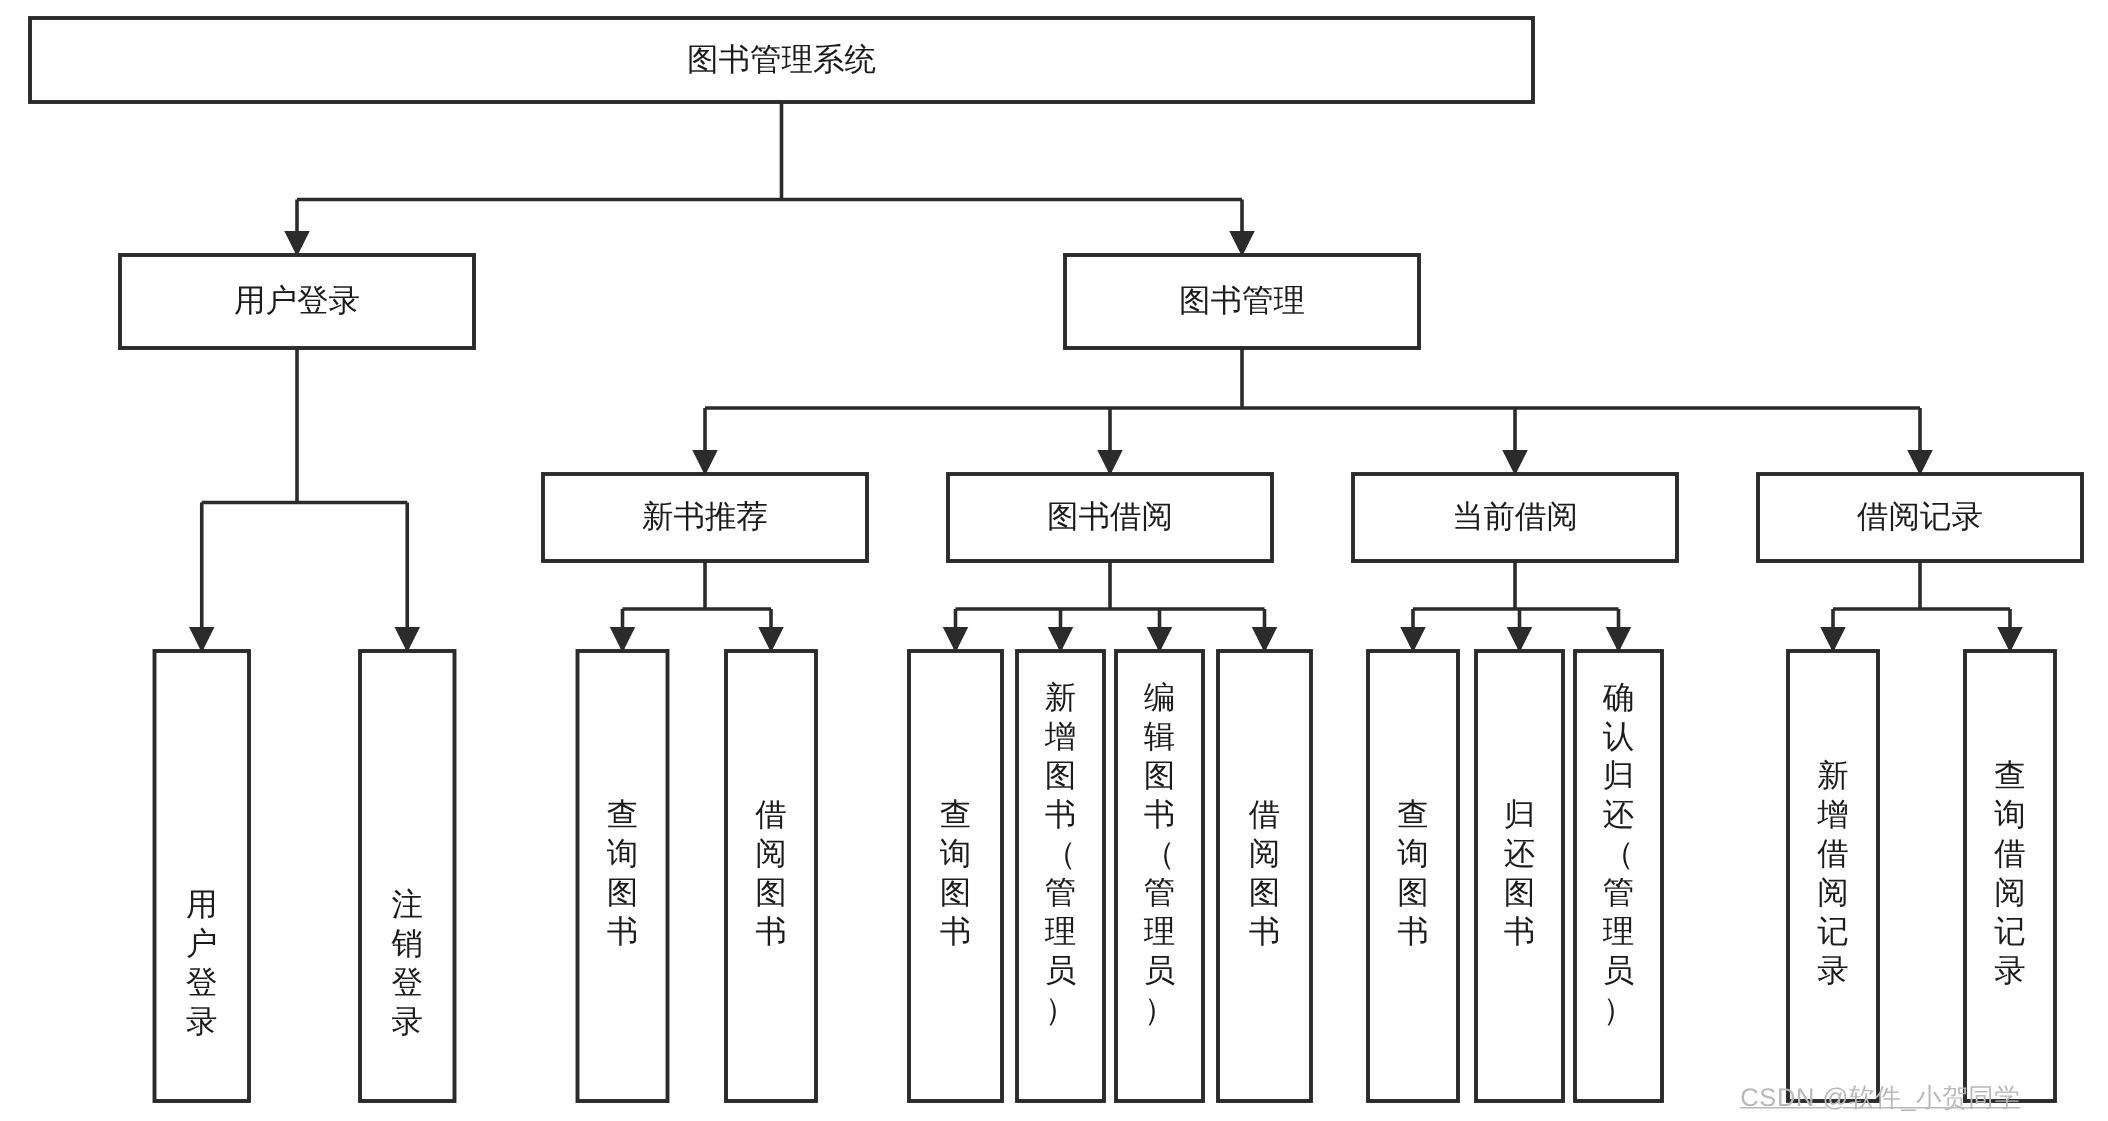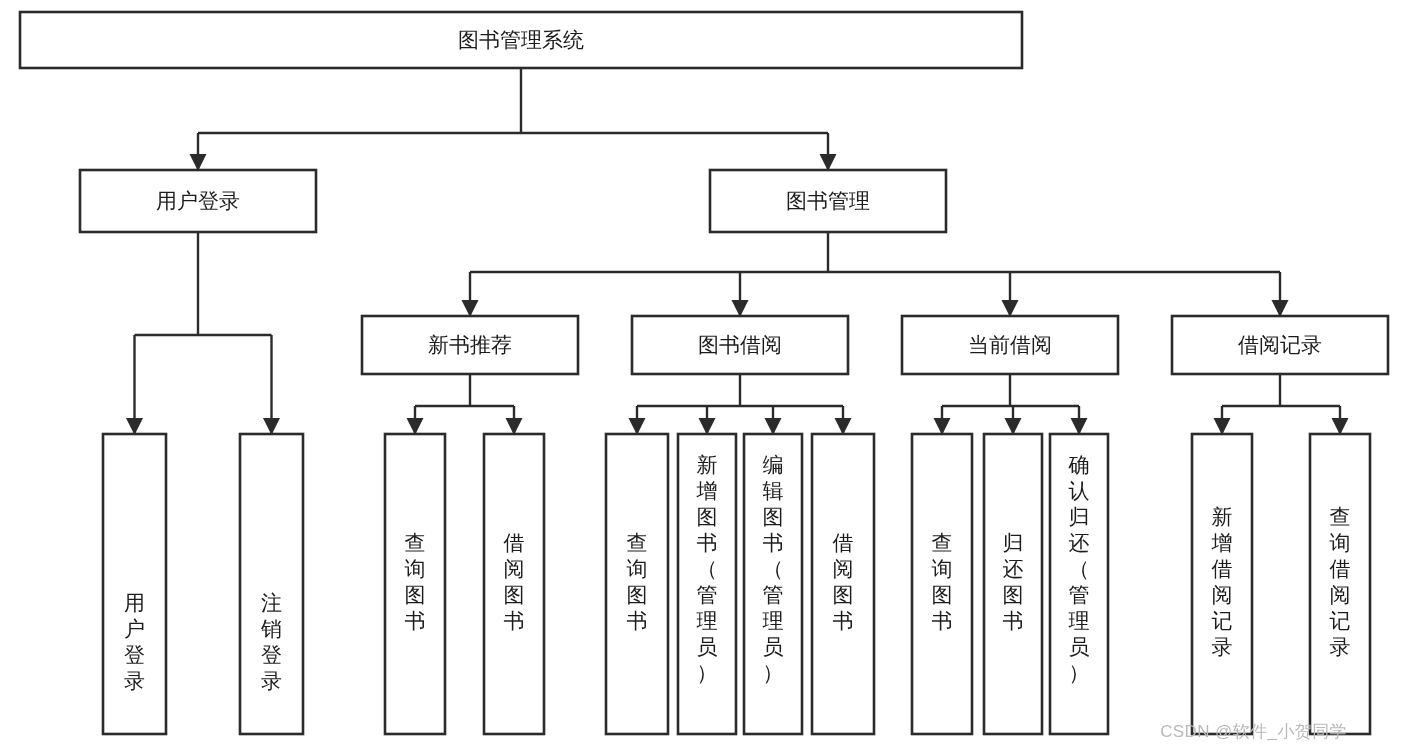--- a/index.html
+++ b/index.html
@@ -57,20 +57,21 @@
   .watermark-text {
     position: absolute;
     right: 12px;
     bottom: 4px;
     font-family: "Liberation Sans", "DejaVu Sans", sans-serif;
     font-size: 17px;
     color: #b9b9b9;
     letter-spacing: 0.4px;
     white-space: nowrap;
     user-select: none;
+    text-decoration: underline;
   }
 </style>
 </head>
 <body>
 
 <div id="diagram-root">
   <svg class="diagram-canvas" viewBox="0 0 1405 747">
     <g id="connectors-layer">
         <line x1="521" y1="68" x2="521" y2="133" class="connector"></line>
         <line x1="198" y1="133" x2="828" y2="133" class="connector"></line>

